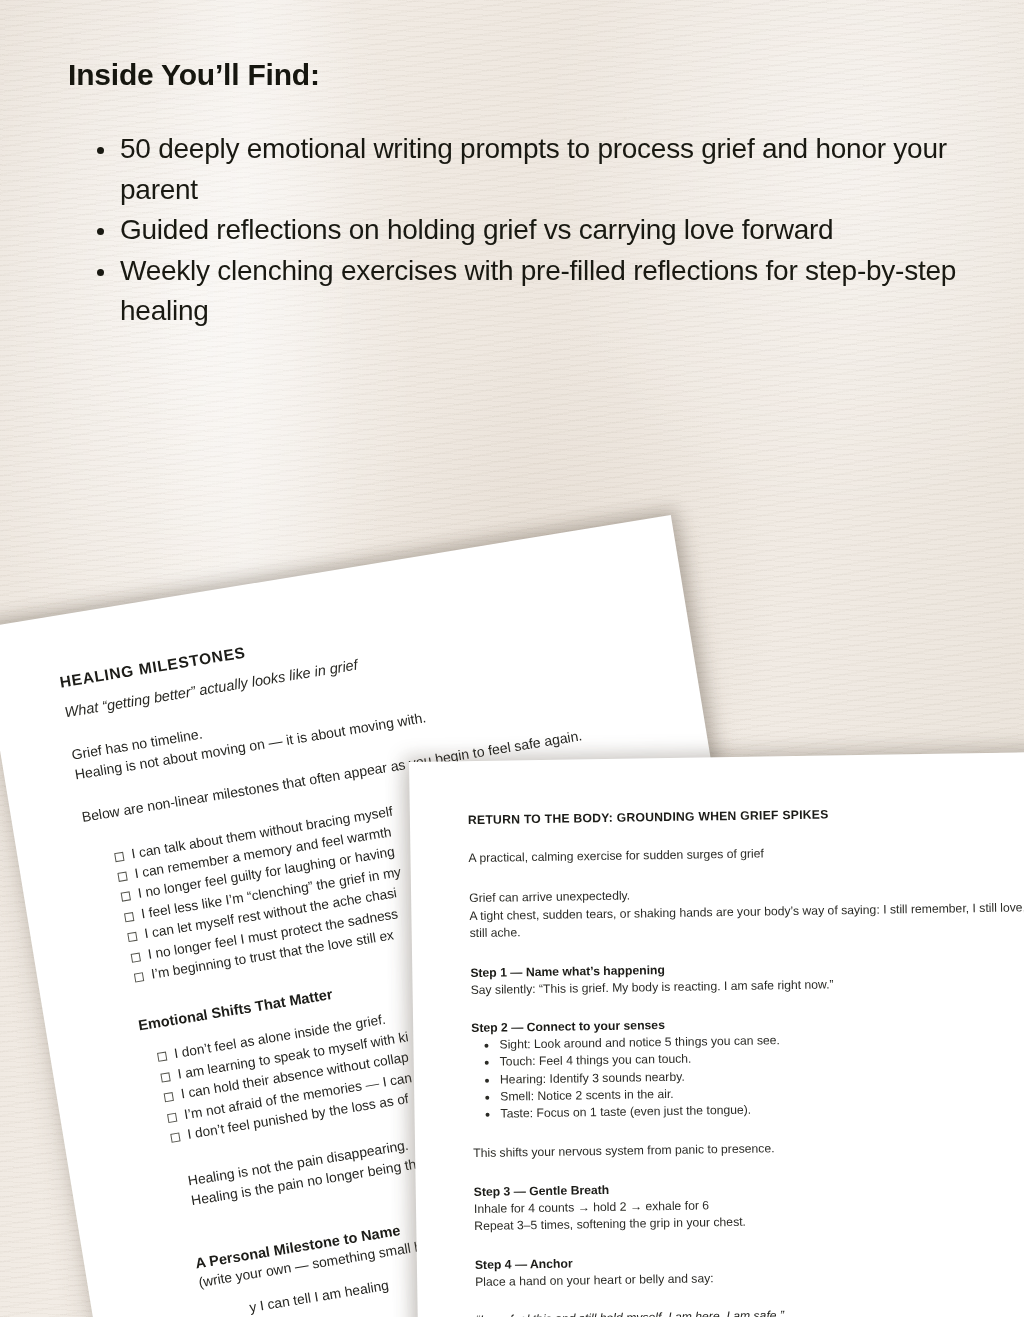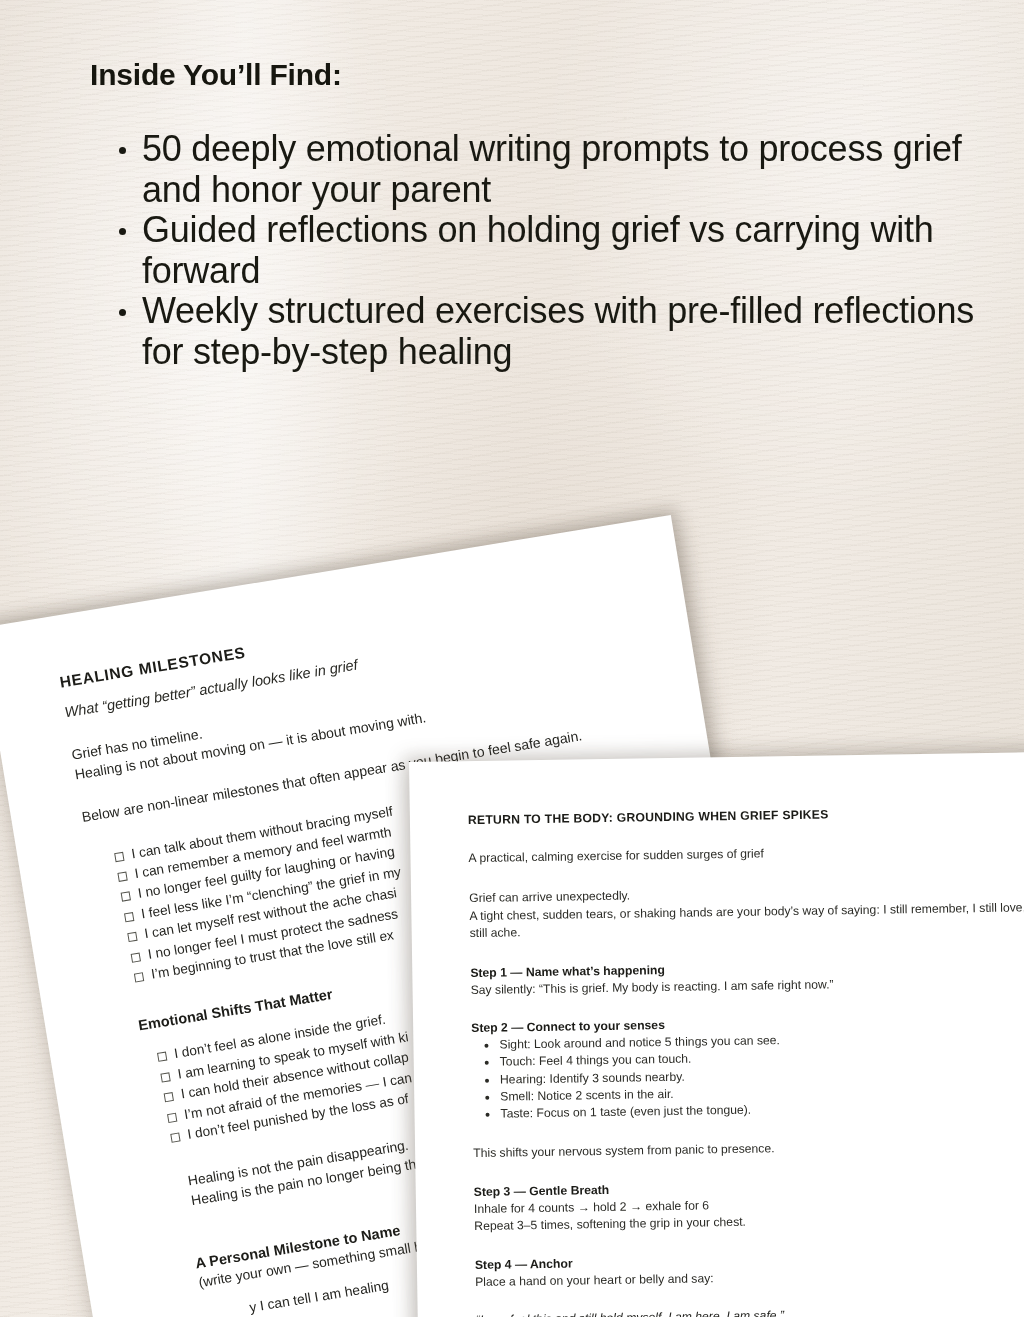--- a/index.html
+++ b/index.html
@@ -56,41 +56,41 @@
   #lightband {
     position: absolute;
     left: 150px; top: 0; width: 210px; height: 640px;
     background: linear-gradient(90deg, rgba(255,255,255,0) 0%, rgba(255,255,255,0.32) 45%, rgba(255,255,255,0) 100%);
     pointer-events: none;
   }
 
   
   .headline-block {
     position: absolute;
-    left: 90px;
+    left: 68px;
     top: 58px;
     width: 900px;
     z-index: 6;
   }
   .headline {
     font-size: 30px;
     font-weight: 700;
     color: #16160f;
     letter-spacing: -0.2px;
     margin: 0 0 38px 0;
     line-height: 1.1;
   }
   ul.feature-list {
     list-style: none;
     margin: 0;
     padding: 0;
   }
   ul.feature-list li {
     position: relative;
-    font-size: 36px;
+    font-size: 28px;
     line-height: 40.5px;
     color: #191912;
     padding-left: 52px;
     margin: 0 0 0 0;
     letter-spacing: -0.25px;
     font-weight: 400;
   }
   ul.feature-list li::before {
     content: "";
     position: absolute;
@@ -277,22 +277,22 @@
 <div id="stage">
 
   <div id="grain"></div>
   <div id="grain2"></div>
   <div id="lightband"></div>
 
   <div class="headline-block">
     <h1 class="headline">Inside You’ll Find:</h1>
     <ul class="feature-list">
       <li>50 deeply emotional writing prompts to process grief and honor your parent</li>
-      <li>Guided reflections on holding grief vs carrying with forward</li>
-      <li>Weekly structured exercises with pre-filled reflections for step-by-step healing</li>
+      <li>Guided reflections on holding grief vs carrying love forward</li>
+      <li>Weekly clenching exercises with pre-filled reflections for step-by-step healing</li>
     </ul>
   </div>
 
   <div class="doc" id="doc-left">
     <div class="d-title">HEALING MILESTONES</div>
     <div class="d-sub">What “getting better” actually looks like in grief</div>
     <div class="d-para" style="white-space:pre-line;">Grief has no timeline.
 Healing is not about moving on — it is about moving with.</div>
     <div class="d-para">Below are non-linear milestones that often appear as you begin to feel safe again.</div>
 

